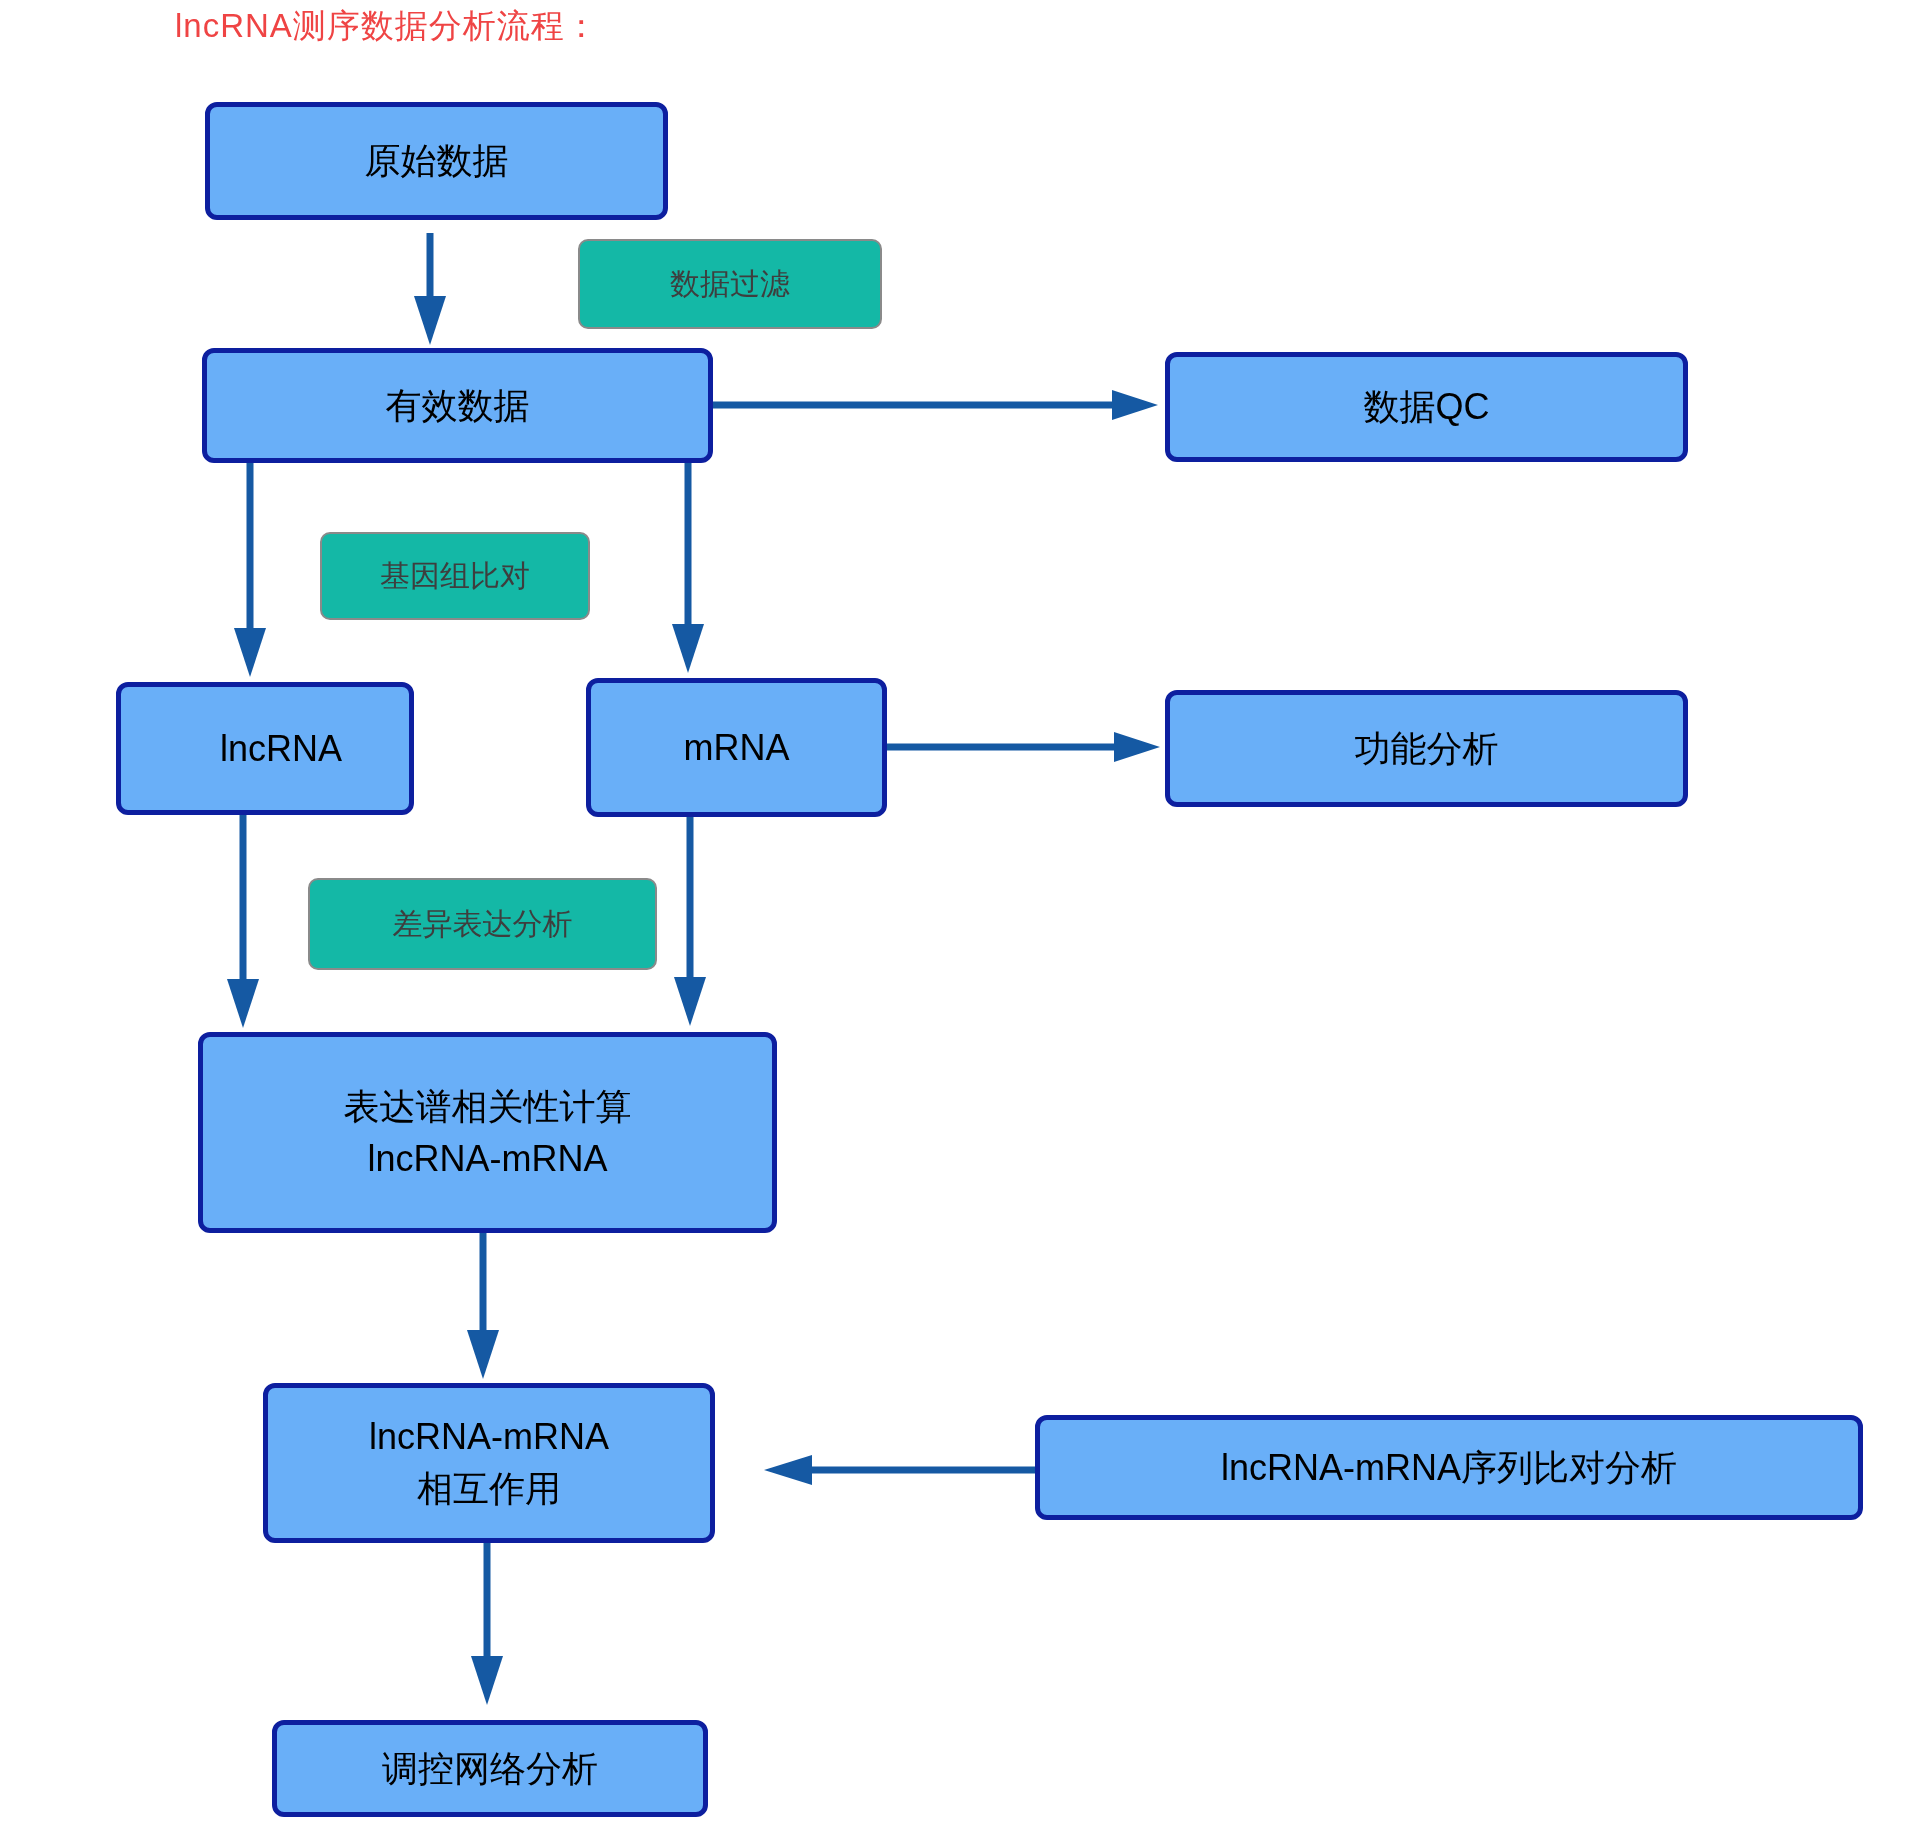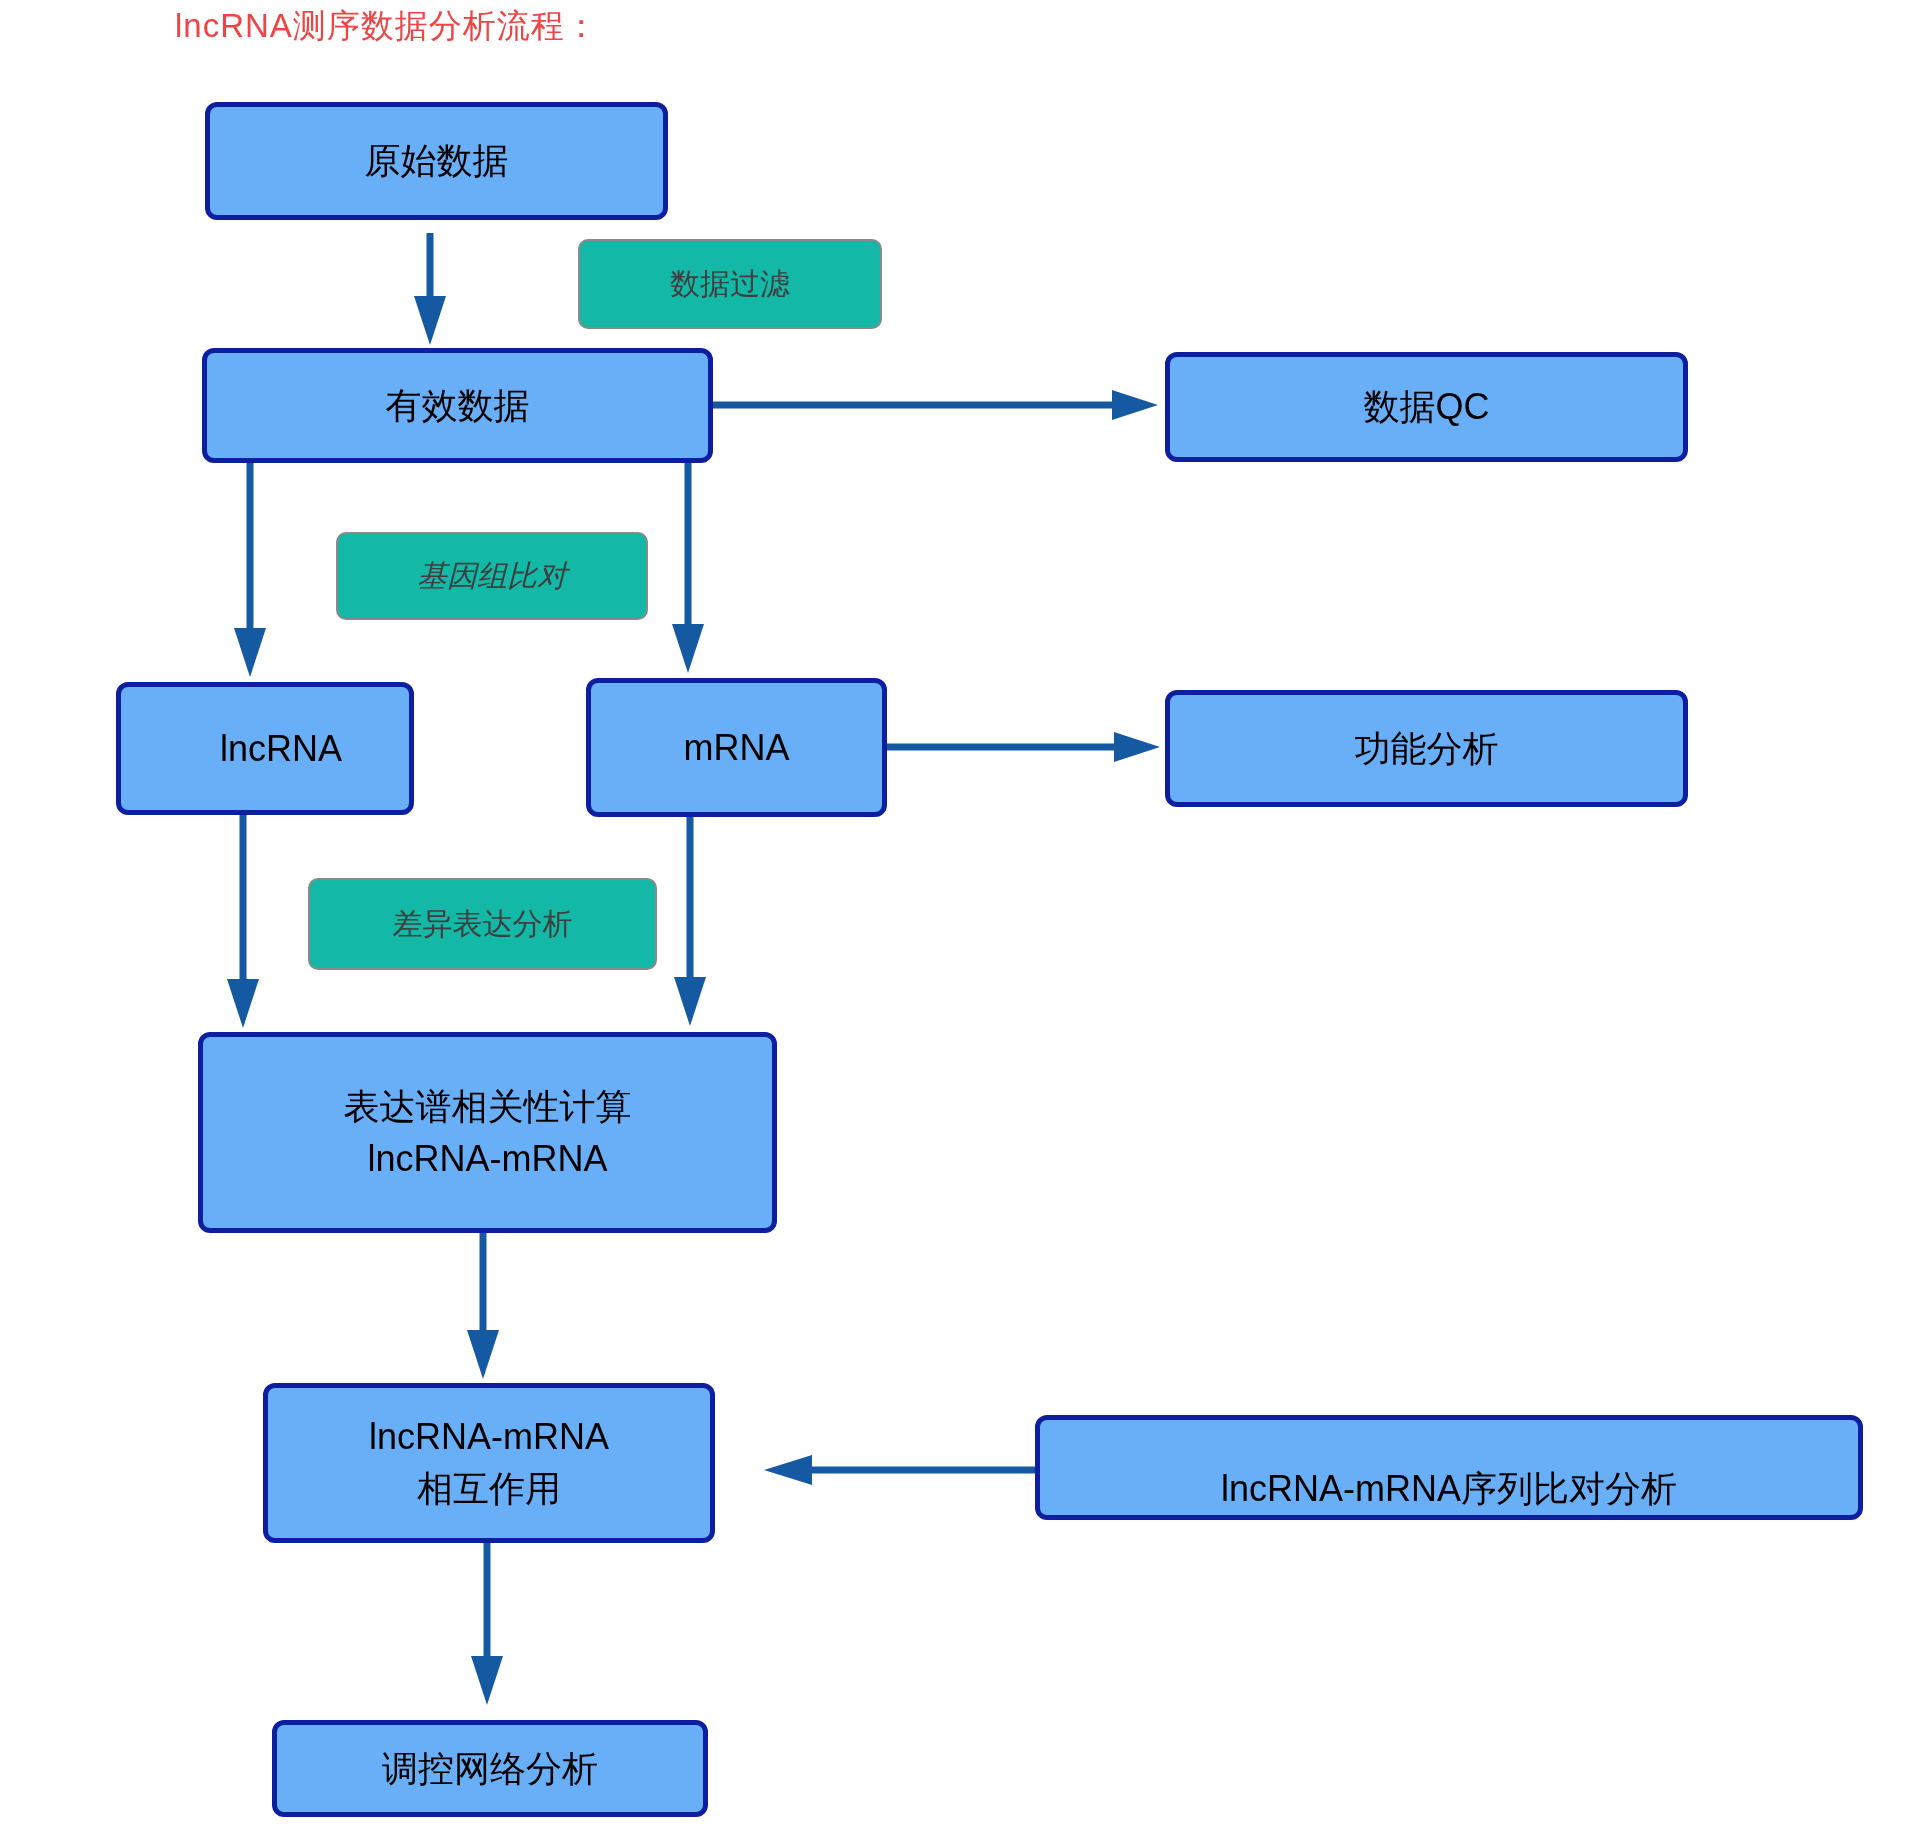--- a/index.html
+++ b/index.html
@@ -57,24 +57,24 @@
   }
   
   .n-raw         { left: 205px;  top: 102px;  width: 463px; height: 118px; }
   .n-valid       { left: 202px;  top: 348px;  width: 511px; height: 115px; }
   .n-qc          { left: 1165px; top: 352px;  width: 523px; height: 110px; }
   .n-lncrna      { left: 116px;  top: 682px;  width: 298px; height: 133px; padding-left: 32px; }
   .n-mrna        { left: 586px;  top: 678px;  width: 301px; height: 139px; }
   .n-func        { left: 1165px; top: 690px;  width: 523px; height: 117px; }
   .n-corr        { left: 198px;  top: 1032px; width: 579px; height: 201px; }
   .n-interaction { left: 263px;  top: 1383px; width: 452px; height: 160px; }
-  .n-seqalign    { left: 1035px; top: 1415px; width: 828px; height: 105px; justify-content: flex-end; }
+  .n-seqalign    { left: 1035px; top: 1415px; width: 828px; height: 105px; }
   .n-network     { left: 272px;  top: 1720px; width: 436px; height: 97px;  }
   .l-filter      { left: 578px;  top: 239px;  width: 304px; height: 90px; }
-  .l-genome      { left: 336px;  top: 532px;  width: 312px; height: 88px; font-style: italic; }
+  .l-genome      { left: 320px;  top: 532px;  width: 270px; height: 88px; }
   .l-diff        { left: 308px;  top: 878px;  width: 349px; height: 92px; }
 </style>
 </head>
 <body>
 
 <div class="canvas">
 
   <div class="page-title">lncRNA测序数据分析流程：</div>
 
   <svg class="arrow-layer" width="1920" height="1828" viewBox="0 0 1920 1828" xmlns="http://www.w3.org/2000/svg">

